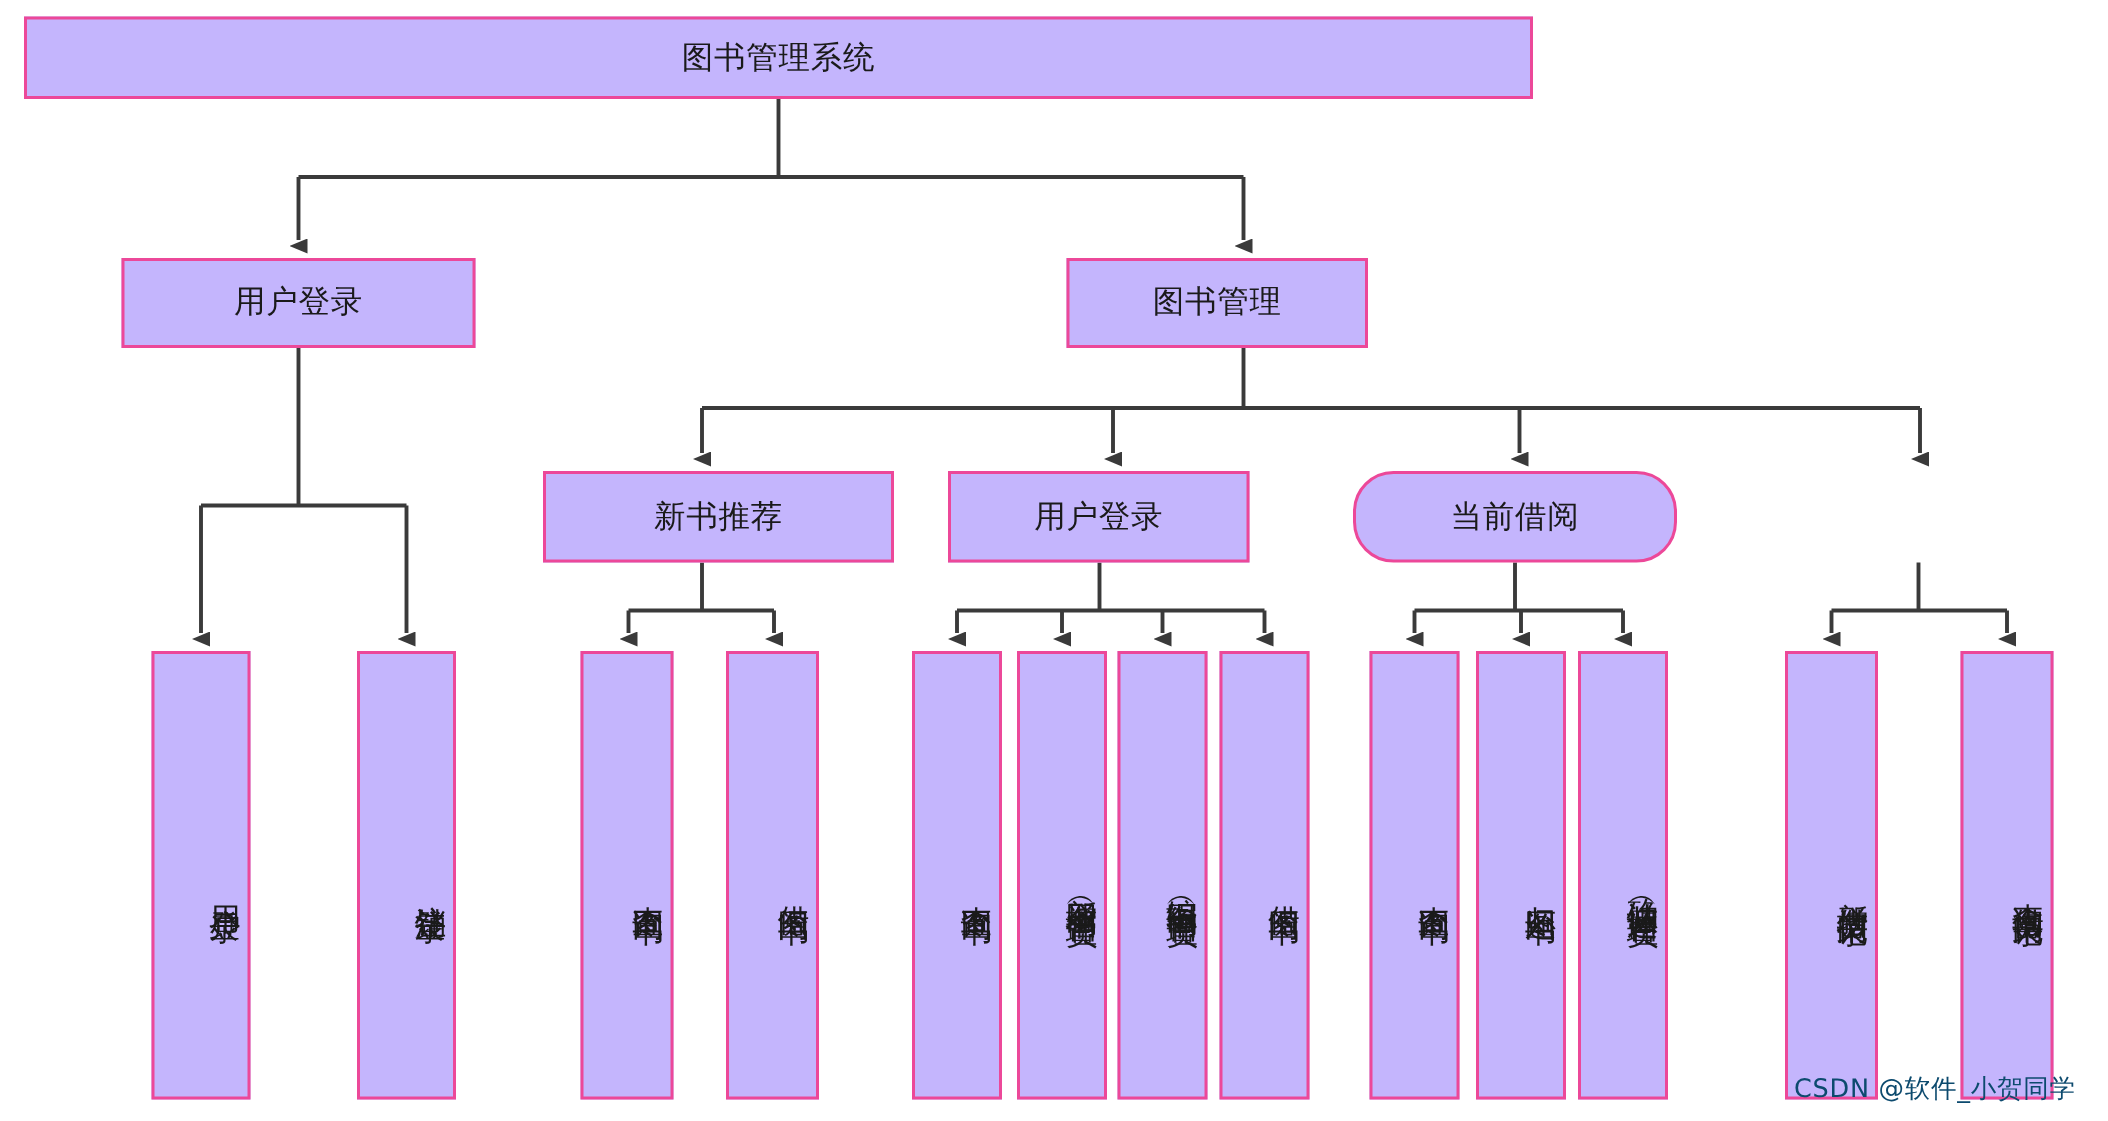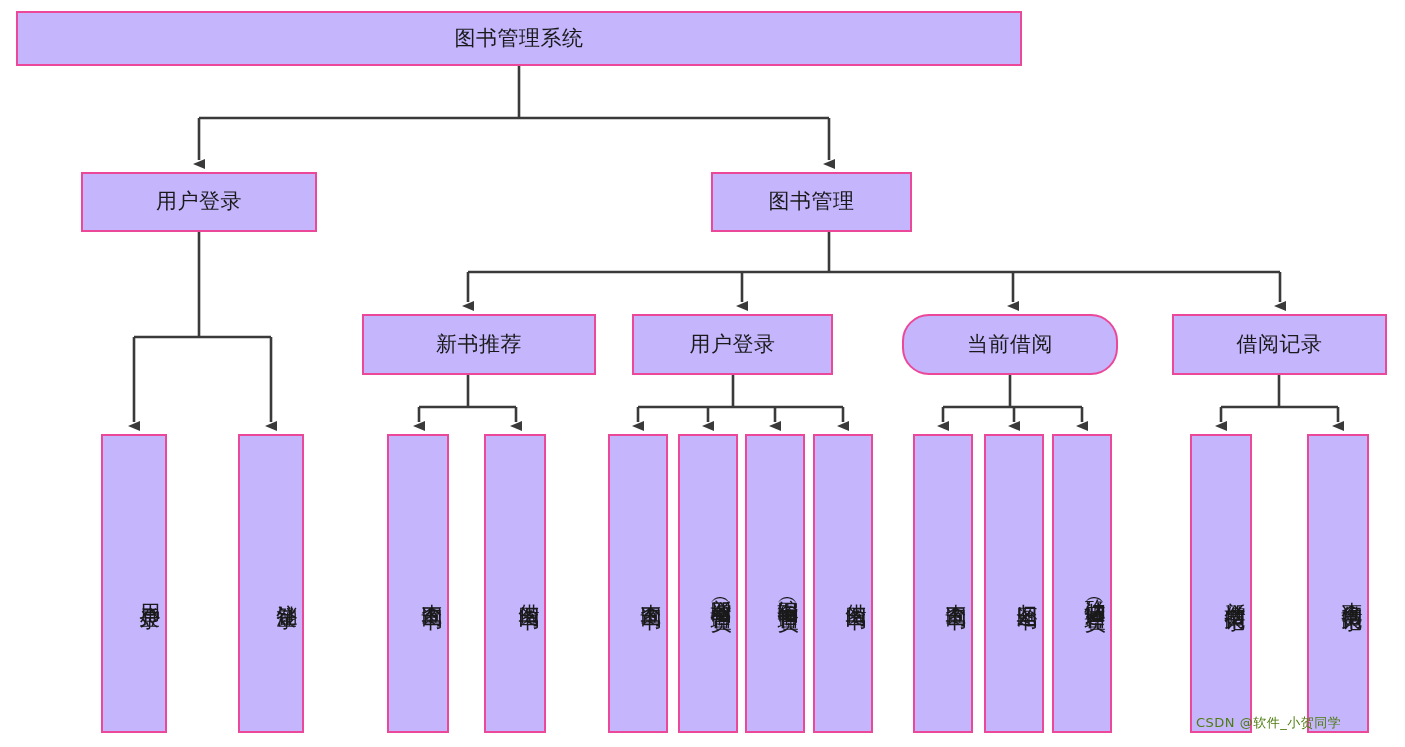--- a/index.html
+++ b/index.html
@@ -48,22 +48,22 @@
     text-orientation: upright;
     font-size: 21px;
     line-height: 1.45;
     padding-top: 14px;
     align-items: flex-start;
     justify-content: center;
     letter-spacing: 2px;
   }
   .watermark {
     position: absolute;
-    color: #4d7c0f;
-    font-size: 13px;
+    color: #0c4a6e;
+    font-size: 17px;
     letter-spacing: 0.5px;
     white-space: nowrap;
     user-select: none;
   }
 </style>
 </head>
 <body>
 
 <div id="canvas">
 
@@ -121,21 +121,20 @@
   </svg>
 
   <div class="node root h" style="left: 16px; top: 11px; width: 1006px; height: 55px;">图书管理系统</div>
 
   <div class="node h" style="left: 81px; top: 172px; width: 236px; height: 60px;">用户登录</div>
   <div class="node h" style="left: 711px; top: 172px; width: 201px; height: 60px;">图书管理</div>
 
   <div class="node h" style="left: 362px; top: 314px; width: 234px; height: 61px;">新书推荐</div>
   <div class="node h" style="left: 632px; top: 314px; width: 201px; height: 61px;">用户登录</div>
   <div class="node h" style="left: 902px; top: 314px; width: 216px; height: 61px; border-radius: 27px;">当前借阅</div>
-  <div class="node h" style="left: 1172px; top: 314px; width: 215px; height: 61px;">借阅记录</div>
 
   <div class="node v" style="left: 101px; top: 434px; width: 66px; height: 299px;">用户登录</div>
   <div class="node v" style="left: 238px; top: 434px; width: 66px; height: 299px;">注销登录</div>
   <div class="node v" style="left: 387px; top: 434px; width: 62px; height: 299px;">查询图书</div>
   <div class="node v" style="left: 484px; top: 434px; width: 62px; height: 299px;">借阅图书</div>
   <div class="node v" style="left: 608px; top: 434px; width: 60px; height: 299px;">查询图书</div>
   <div class="node v" style="left: 678px; top: 434px; width: 60px; height: 299px;">新增图书（管理员）</div>
   <div class="node v" style="left: 745px; top: 434px; width: 60px; height: 299px;">编辑图书（管理员）</div>
   <div class="node v" style="left: 813px; top: 434px; width: 60px; height: 299px;">借阅图书</div>
   <div class="node v" style="left: 913px; top: 434px; width: 60px; height: 299px;">查询图书</div>

